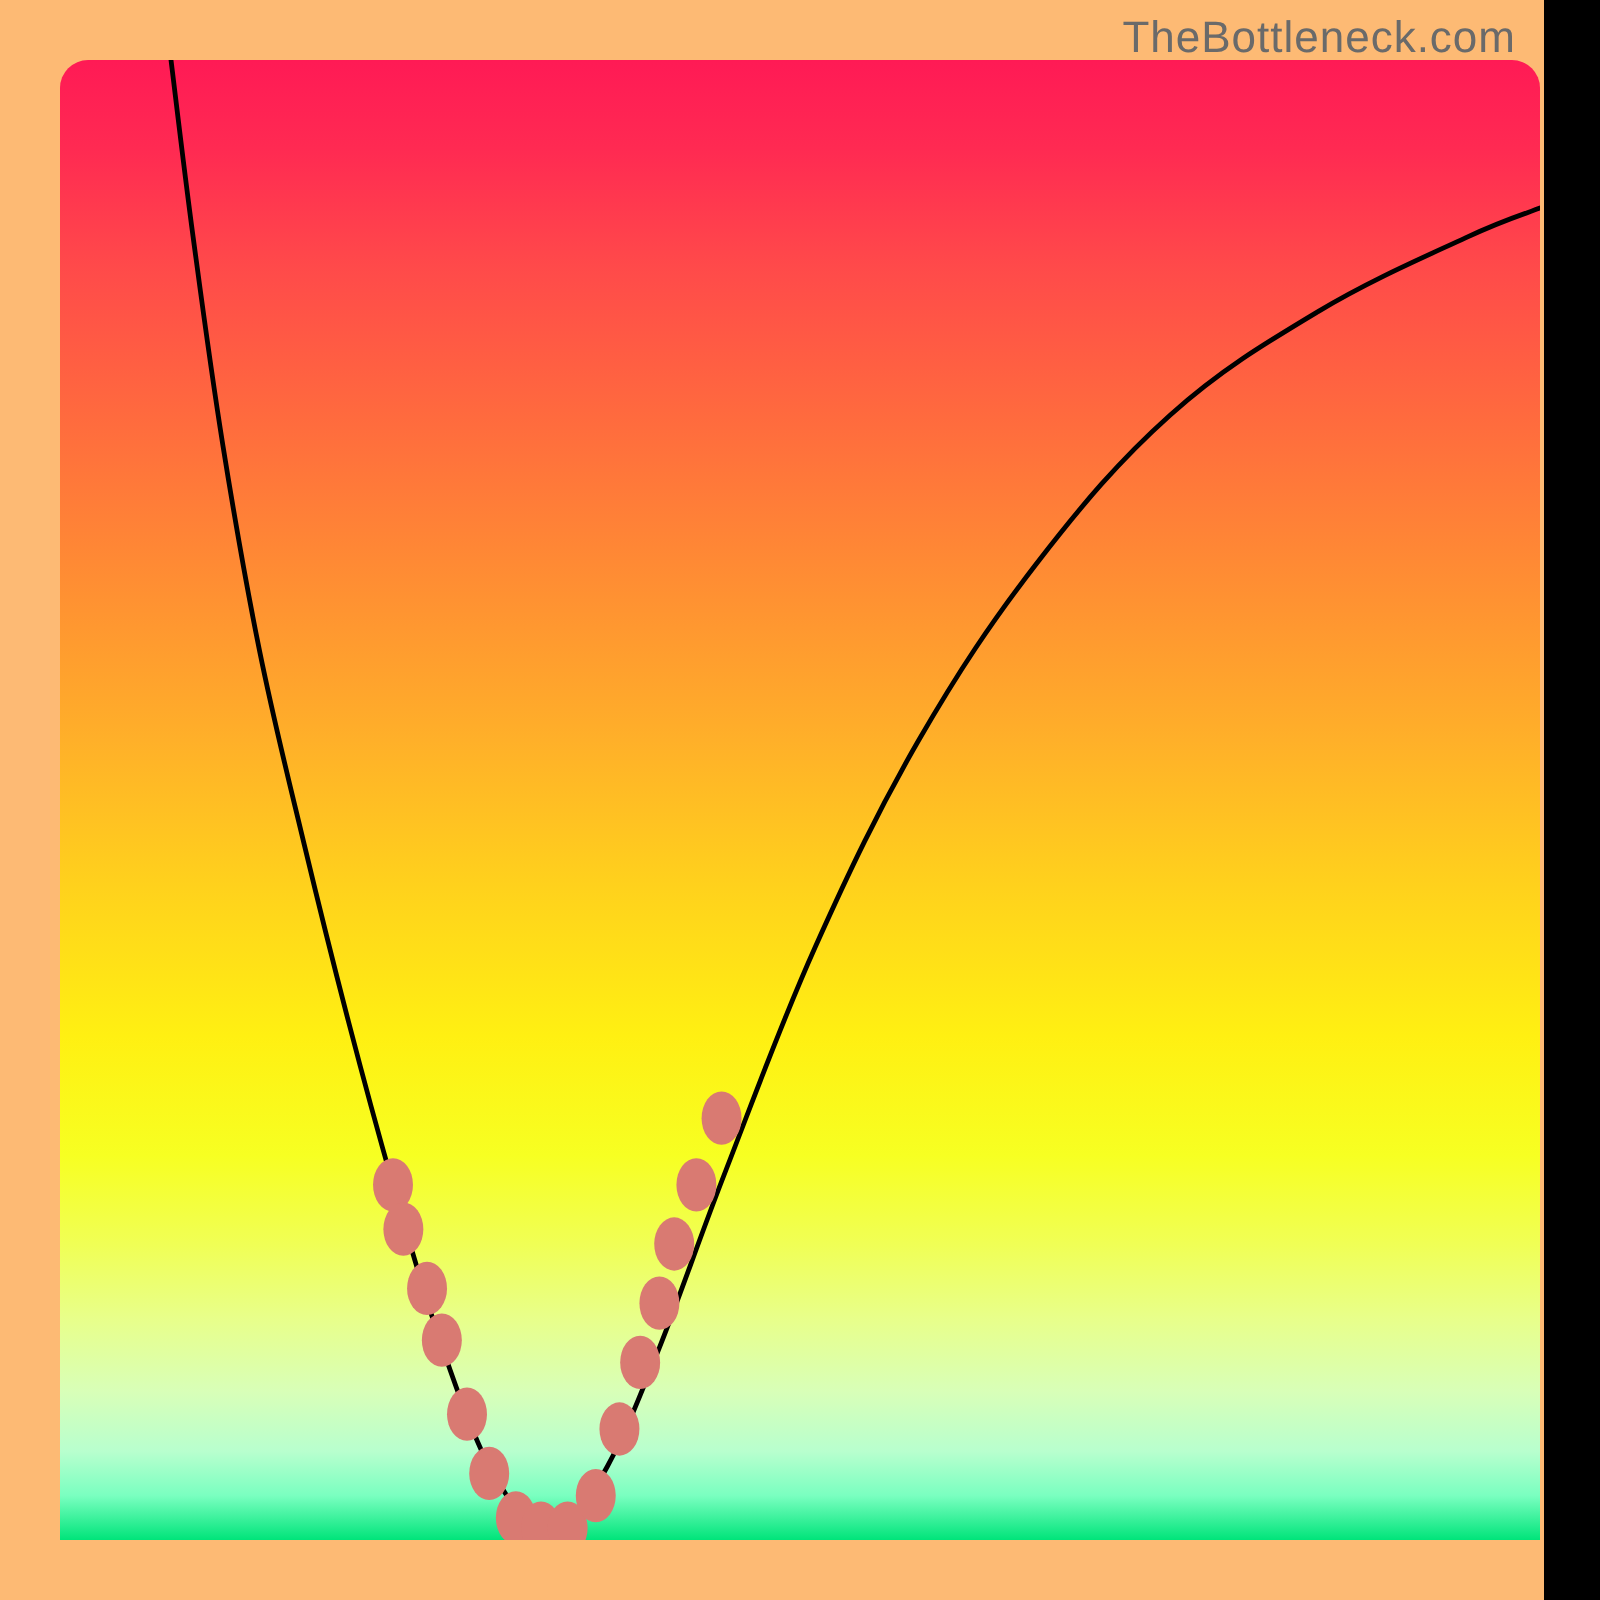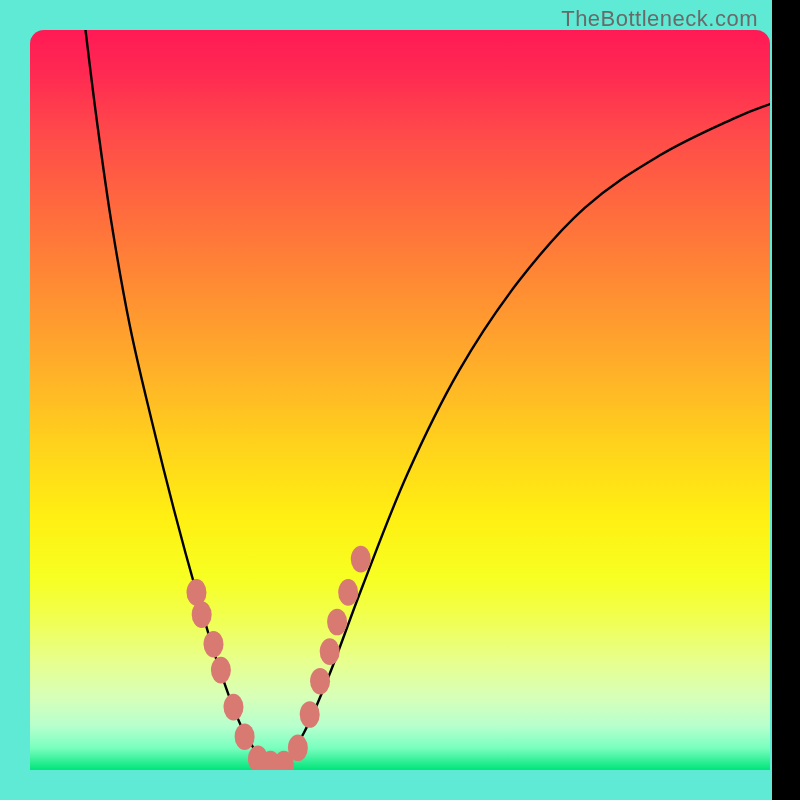--- a/index.html
+++ b/index.html
@@ -8,21 +8,21 @@
     width: 800px;
     height: 800px;
     background: #000;
     overflow: hidden;
     font-family: Arial, Helvetica, sans-serif;
   }
   .stage {
     position: relative;
     width: 772px;
     height: 800px;
-    background: #5eead4;
+    background: #fdba74;
   }
   .watermark {
     position: absolute;
     top: 6px;
     right: 14px;
     color: #6a6a6a;
     font-size: 22px;
     font-weight: 500;
     letter-spacing: 0.5px;
     z-index: 10;

